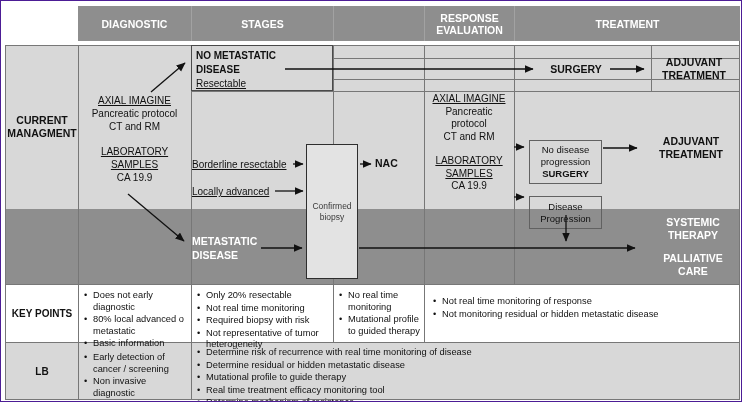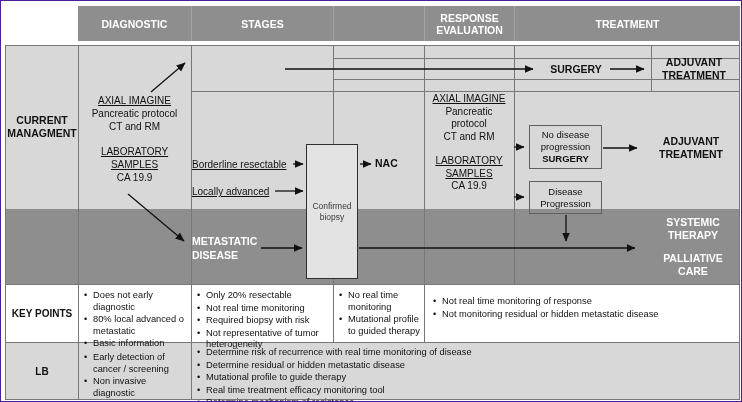--- a/index.html
+++ b/index.html
@@ -21,21 +21,21 @@
   
   .cellblock{z-index:3;text-align:center;font-size:10px;line-height:13px;}
   .u{text-decoration:underline;}
   .b{font-weight:bold;}
   .lab-gap{margin-top:12px;}
   .rowlabel{display:flex;align-items:center;justify-content:center;text-align:center;
             font-weight:bold;font-size:10.5px;line-height:13px;z-index:3;}
   .whitetxt{color:#fff;font-weight:bold;font-size:10.5px;line-height:14px;z-index:3;}
   .flowlabel{z-index:3;font-size:10px;}
   .boxed{border:1px solid #616161;z-index:3;display:flex;flex-direction:column;
-         align-items:center;justify-content:center;font-size:9.5px;line-height:12px;text-align:center;}
+         align-items:center;justify-content:center;font-size:9.5px;line-height:12px;text-align:center;margin-top:15px;}
   .nometa{border:1px solid #4a4a4a;z-index:3;font-size:10px;line-height:14px;padding:3px 0 0 4px;}
   .biopsy{background:#e3e3e3;border:1px solid #2e2e2e;z-index:4;display:flex;
           align-items:center;justify-content:center;text-align:center;
           font-size:8.5px;line-height:11px;color:#3a3a3a;padding:2px;}
   
   ul.blist{margin:0;padding:0;list-style:none;font-size:9.3px;line-height:11.5px;z-index:3;text-align:left;}
   ul.blist li{position:relative;padding-left:11px;margin:0 0 1px 0;}
   ul.blist li::before{content:"\2022";position:absolute;left:2px;top:0;}
   svg.arrows{position:absolute;left:0;top:0;z-index:5;pointer-events:none;}
 </style>
@@ -78,20 +78,25 @@
 
   <div class="abs cellblock" style="left:80px;top:93px;width:107px;">
     <div class="u">AXIAL IMAGINE</div>
     <div>Pancreatic protocol</div>
     <div>CT and RM</div>
     <div class="u lab-gap">LABORATORY</div>
     <div class="u">SAMPLES</div>
     <div>CA 19.9</div>
   </div>
 
+  <div class="abs nometa" style="left:190px;top:44px;width:142px;height:46px;">
+    <div class="b">NO METASTATIC</div>
+    <div class="b">DISEASE</div>
+    <div class="u">Resectable</div>
+  </div>
 
   <div class="abs flowlabel u" style="left:191px;top:158px;">Borderline resectable</div>
   <div class="abs flowlabel u" style="left:191px;top:185px;">Locally advanced</div>
 
   <div class="abs biopsy" style="left:305px;top:143px;width:52px;height:135px;">Confirmed biopsy</div>
 
   <div class="abs flowlabel b" style="left:374px;top:156px;font-size:10.5px;">NAC</div>
 
   <div class="abs whitetxt" style="left:191px;top:233px;width:84px;">METASTATIC DISEASE</div>
 

